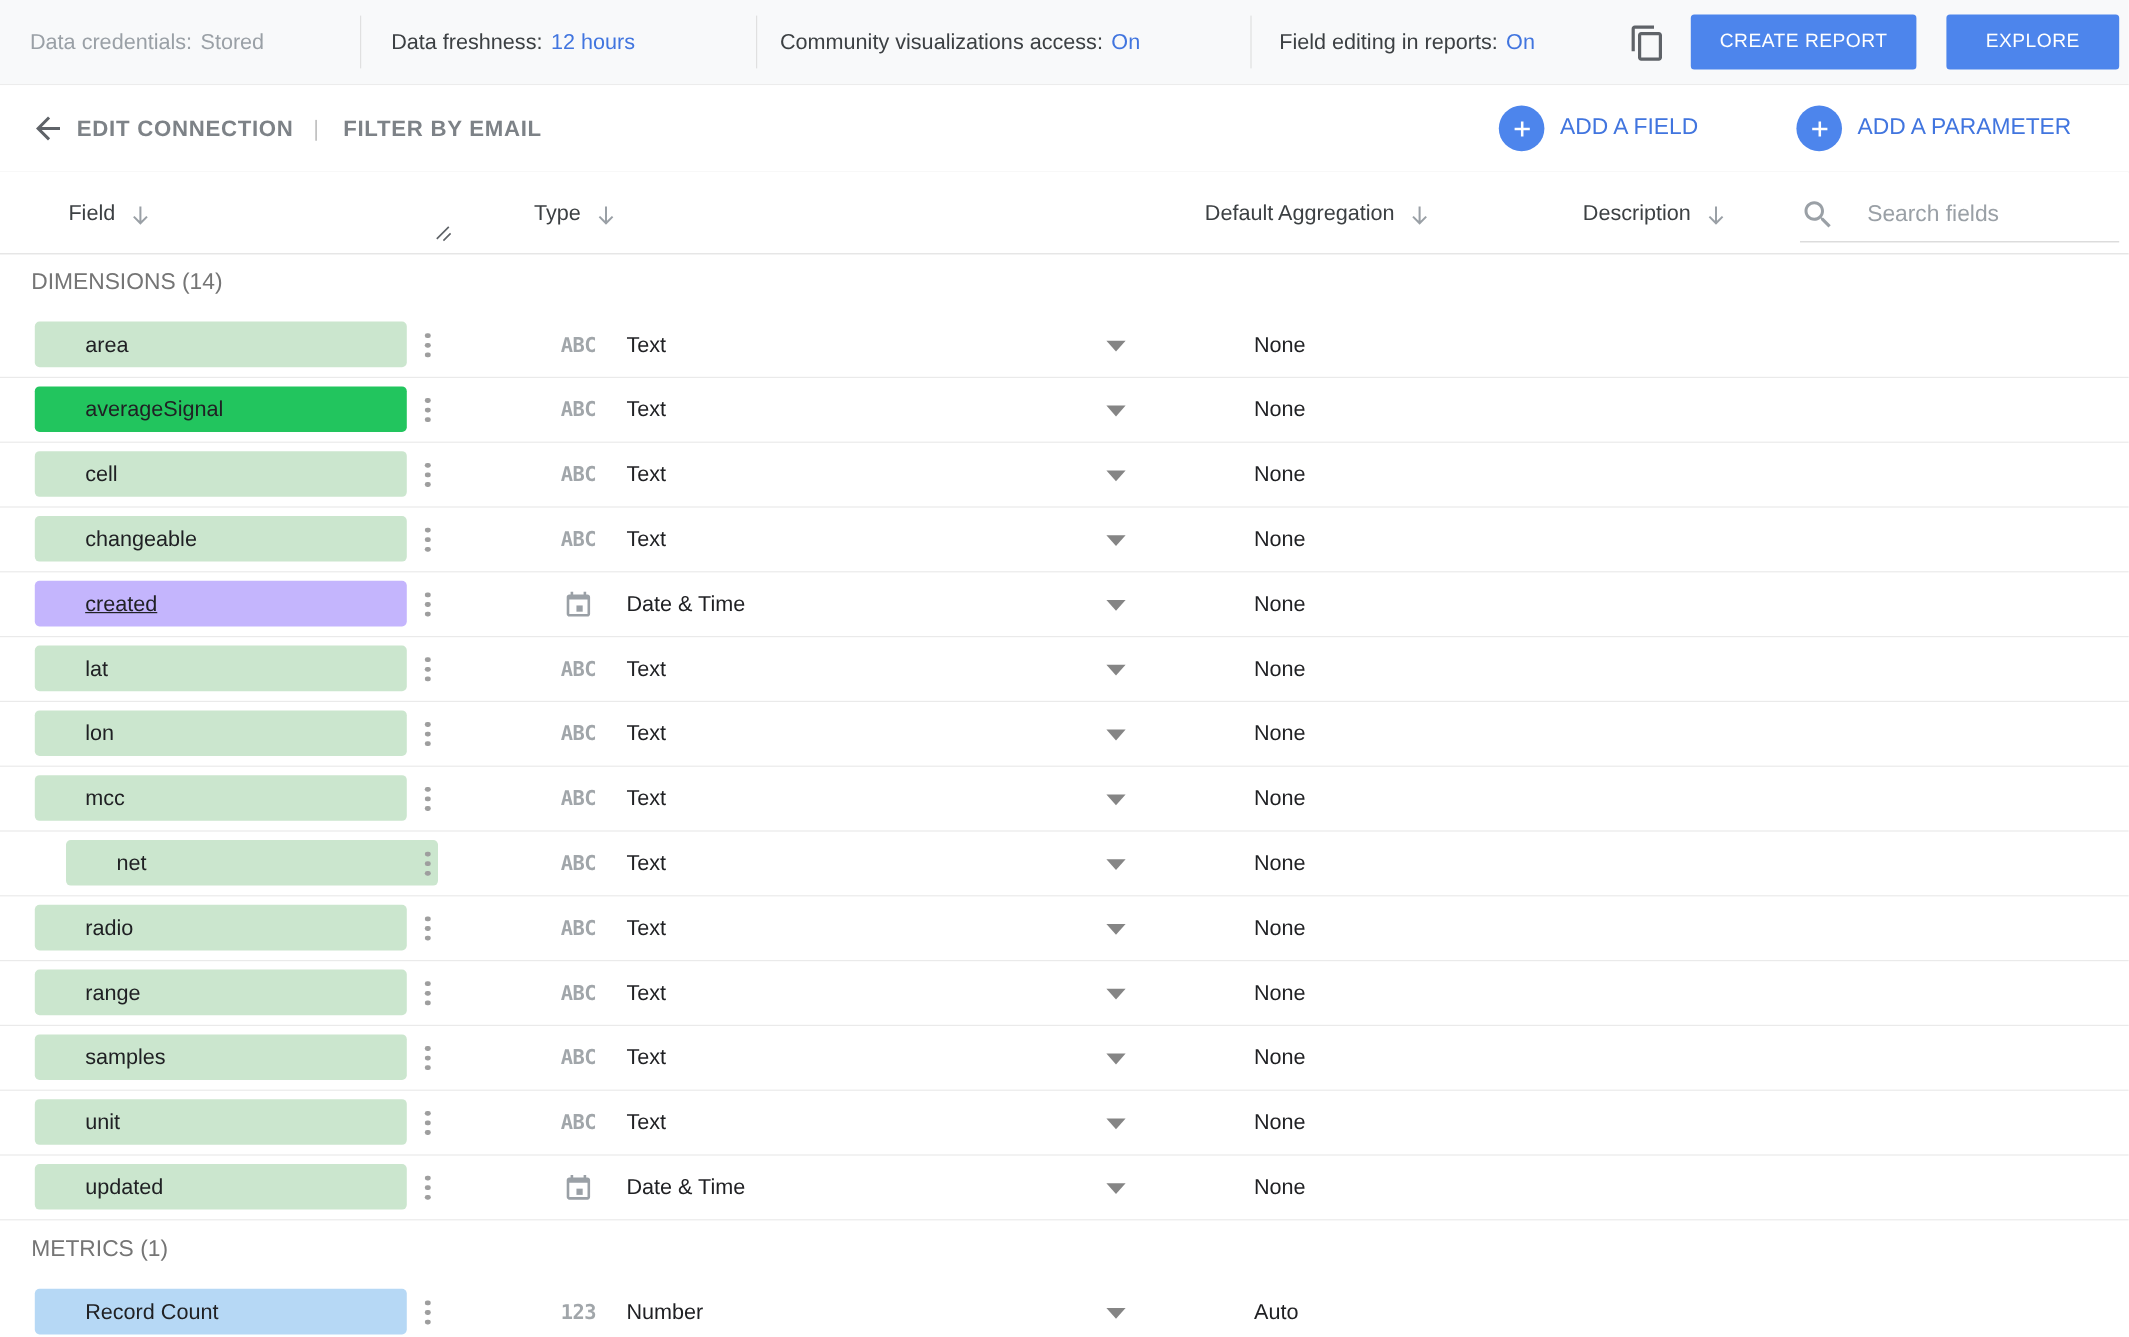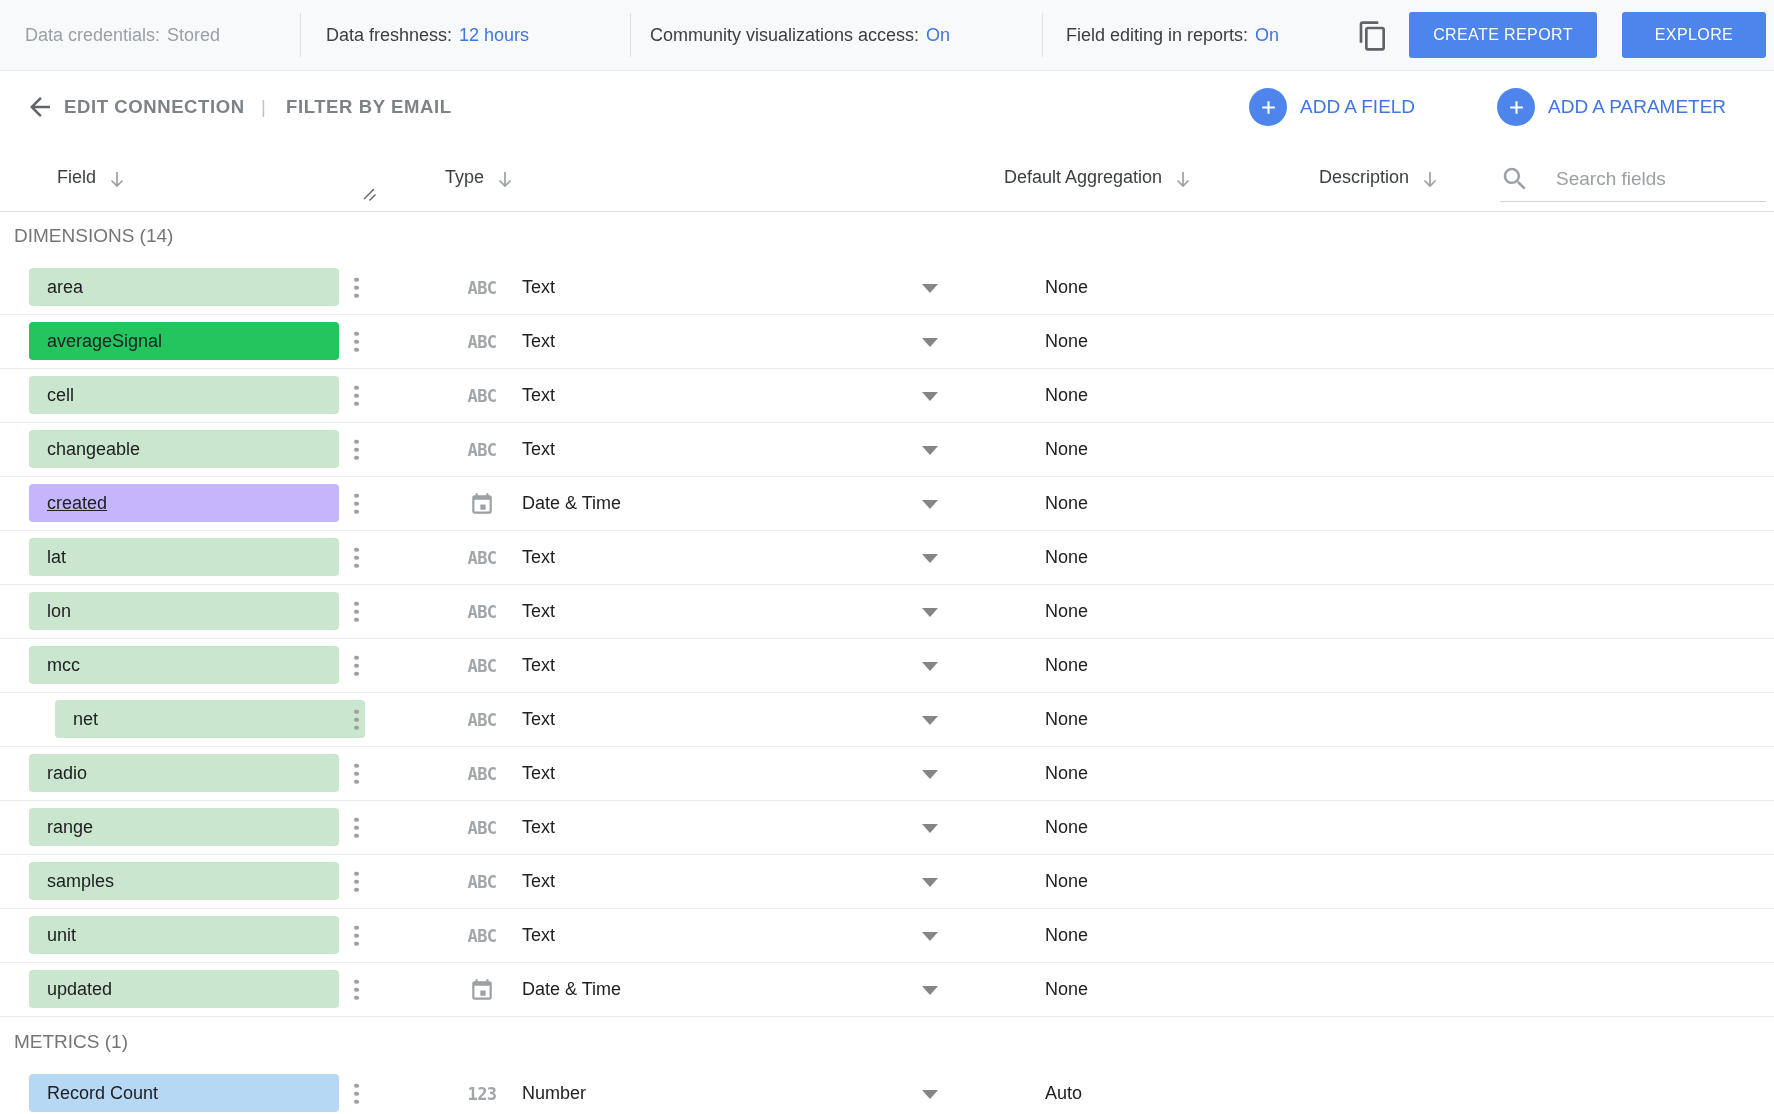--- a/index.html
+++ b/index.html
@@ -39,24 +39,24 @@
   .colheader{position:absolute;top:143px;left:0;width:1774px;height:68px;background:#fff;border-bottom:1px solid #e0e0e0}
   .hcell{position:absolute;top:0;height:68px;display:flex;align-items:center;gap:11px;font-size:18px;color:#3c4043;cursor:pointer;white-space:nowrap}
   .h-field{left:57px}.h-type{left:445px}.h-agg{left:1004px}.h-desc{left:1319px}
   .sort-icon{display:flex;margin-top:3px}
   .resize-handle{position:absolute;left:362px;top:44px;cursor:nwse-resize}
   .searchbox{position:absolute;left:1500px;top:14px;width:266px;height:44px;border-bottom:1px solid #d4d4d4;display:flex;align-items:center}
   .searchbox input{border:none;outline:none;background:transparent;font-family:inherit;font-size:19px;color:#202124;margin-left:24px;width:200px}
   .searchbox input::placeholder{color:#9aa0a6}
   
   .list{position:absolute;top:211px;left:0;width:1774px}
-  .section-label{height:50px;display:flex;align-items:center;padding-left:14px;font-size:19px;color:#757575}
+  .section-label{height:50px;display:flex;align-items:center;padding-left:26px;font-size:19px;color:#757575}
   .frow{position:relative;height:53px;border-bottom:1px solid #eaeaea}
   .chip{position:absolute;left:29px;top:7px;height:38px;width:310px;border-radius:4px;box-sizing:border-box;
-        display:flex;align-items:center;padding-left:18px;font-size:18px;color:#202124;cursor:pointer}
+        display:flex;align-items:center;padding-left:42px;font-size:18px;color:#202124;cursor:pointer}
   .kebab{position:absolute;left:350px;top:50%;transform:translateY(-50%);display:flex;flex-direction:column;gap:3.5px;padding:4px;cursor:pointer}
   .kebab i{width:4.5px;height:4.5px;border-radius:50%;background:#9e9e9e;display:block}
   .ticon{position:absolute;left:458px;top:0;width:48px;height:53px;display:flex;align-items:center;justify-content:center}
   .tglyph{font-family:"DejaVu Sans Mono",monospace;font-weight:700;font-size:17px;color:#a1a6aa;letter-spacing:-.5px}
   .tlabel{position:absolute;left:522px;top:0;height:53px;display:flex;align-items:center;font-size:18px;color:#202124;cursor:pointer}
   .ddtri{position:absolute;left:922px;top:50%;margin-top:-4px;width:0;height:0;cursor:pointer;
          border-left:8.5px solid transparent;border-right:8.5px solid transparent;border-top:9px solid #858585}
   .agg{position:absolute;left:1045px;top:0;height:53px;display:flex;align-items:center;font-size:18px;color:#202124;cursor:pointer}
 </style>
 </head>

